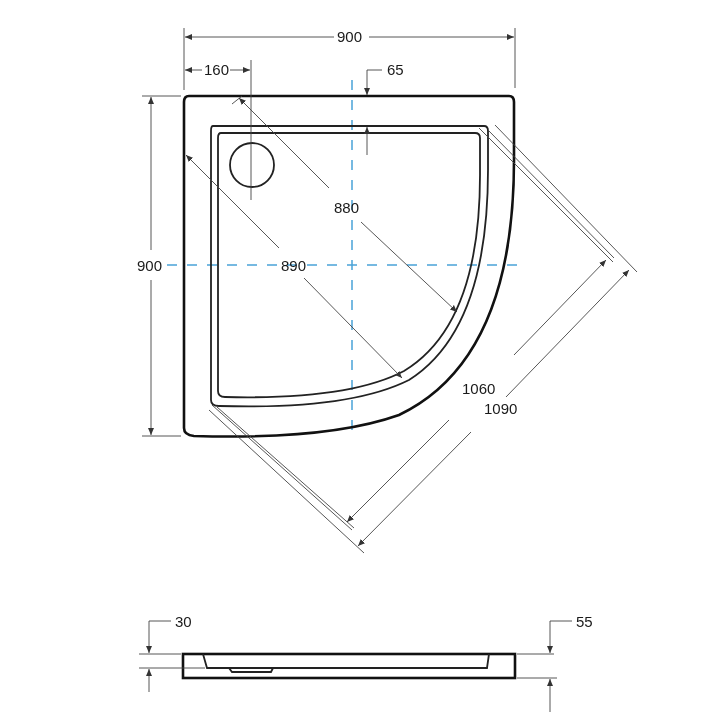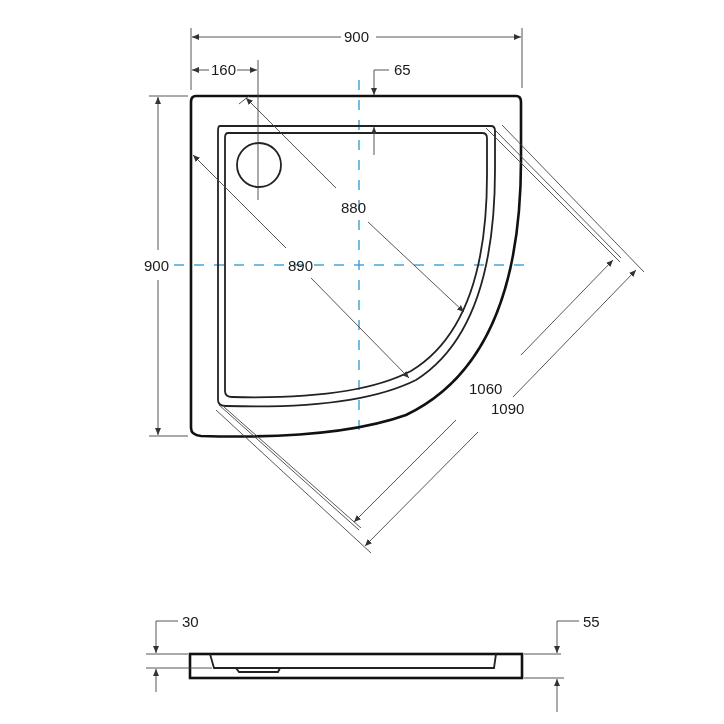--- a/index.html
+++ b/index.html
@@ -1,17 +1,17 @@
 <!DOCTYPE html>
 <html><head>
   <meta charset="utf-8">
   <style>
     html, body { margin: 0; padding: 0; background: #ffffff; }
     body { width: 724px; height: 724px; overflow: hidden; }
-    #canvas { position: absolute; left: 16px; top: 0; width: 692px; height: 724px; }
+    #canvas { position: absolute; left: 9px; top: 0; width: 692px; height: 724px; }
     svg text { font-family: "Liberation Sans", sans-serif; font-size: 15px; fill: #1a1a1a; }
     .thick { stroke: #111; stroke-width: 2.6; fill: none; }
     .mid { stroke: #222; stroke-width: 1.8; fill: none; }
     .thin { stroke: #444; stroke-width: 0.9; fill: none; }
     .axis { stroke: #4aa3d8; stroke-width: 1.5; stroke-dasharray: 10 10; fill: none; }
   </style>
 </head>
 <body>
 
 <div id="canvas">

